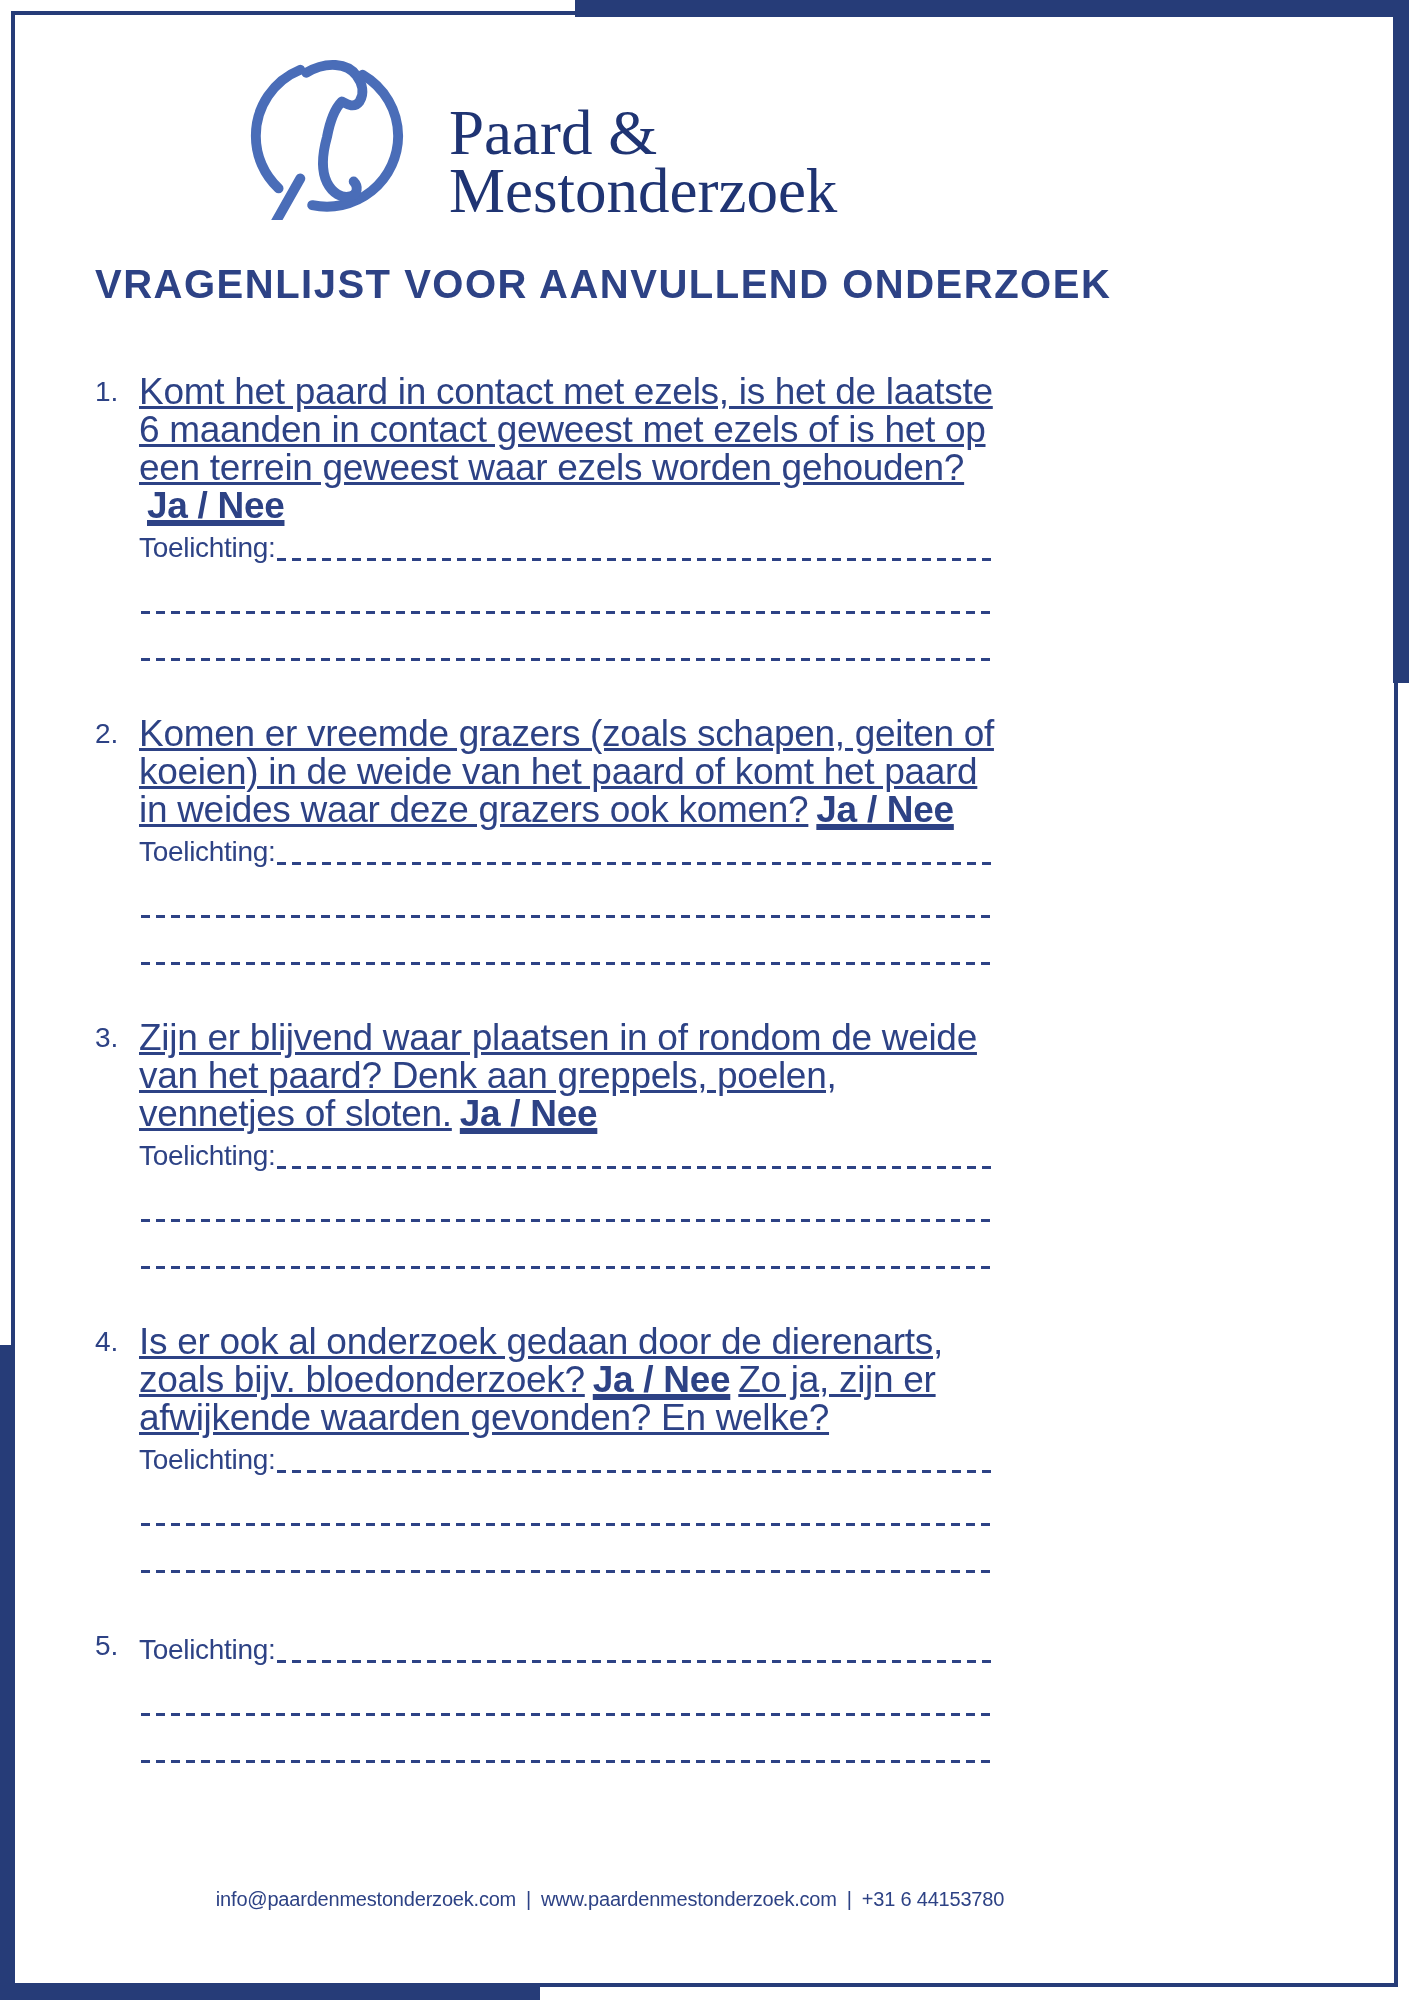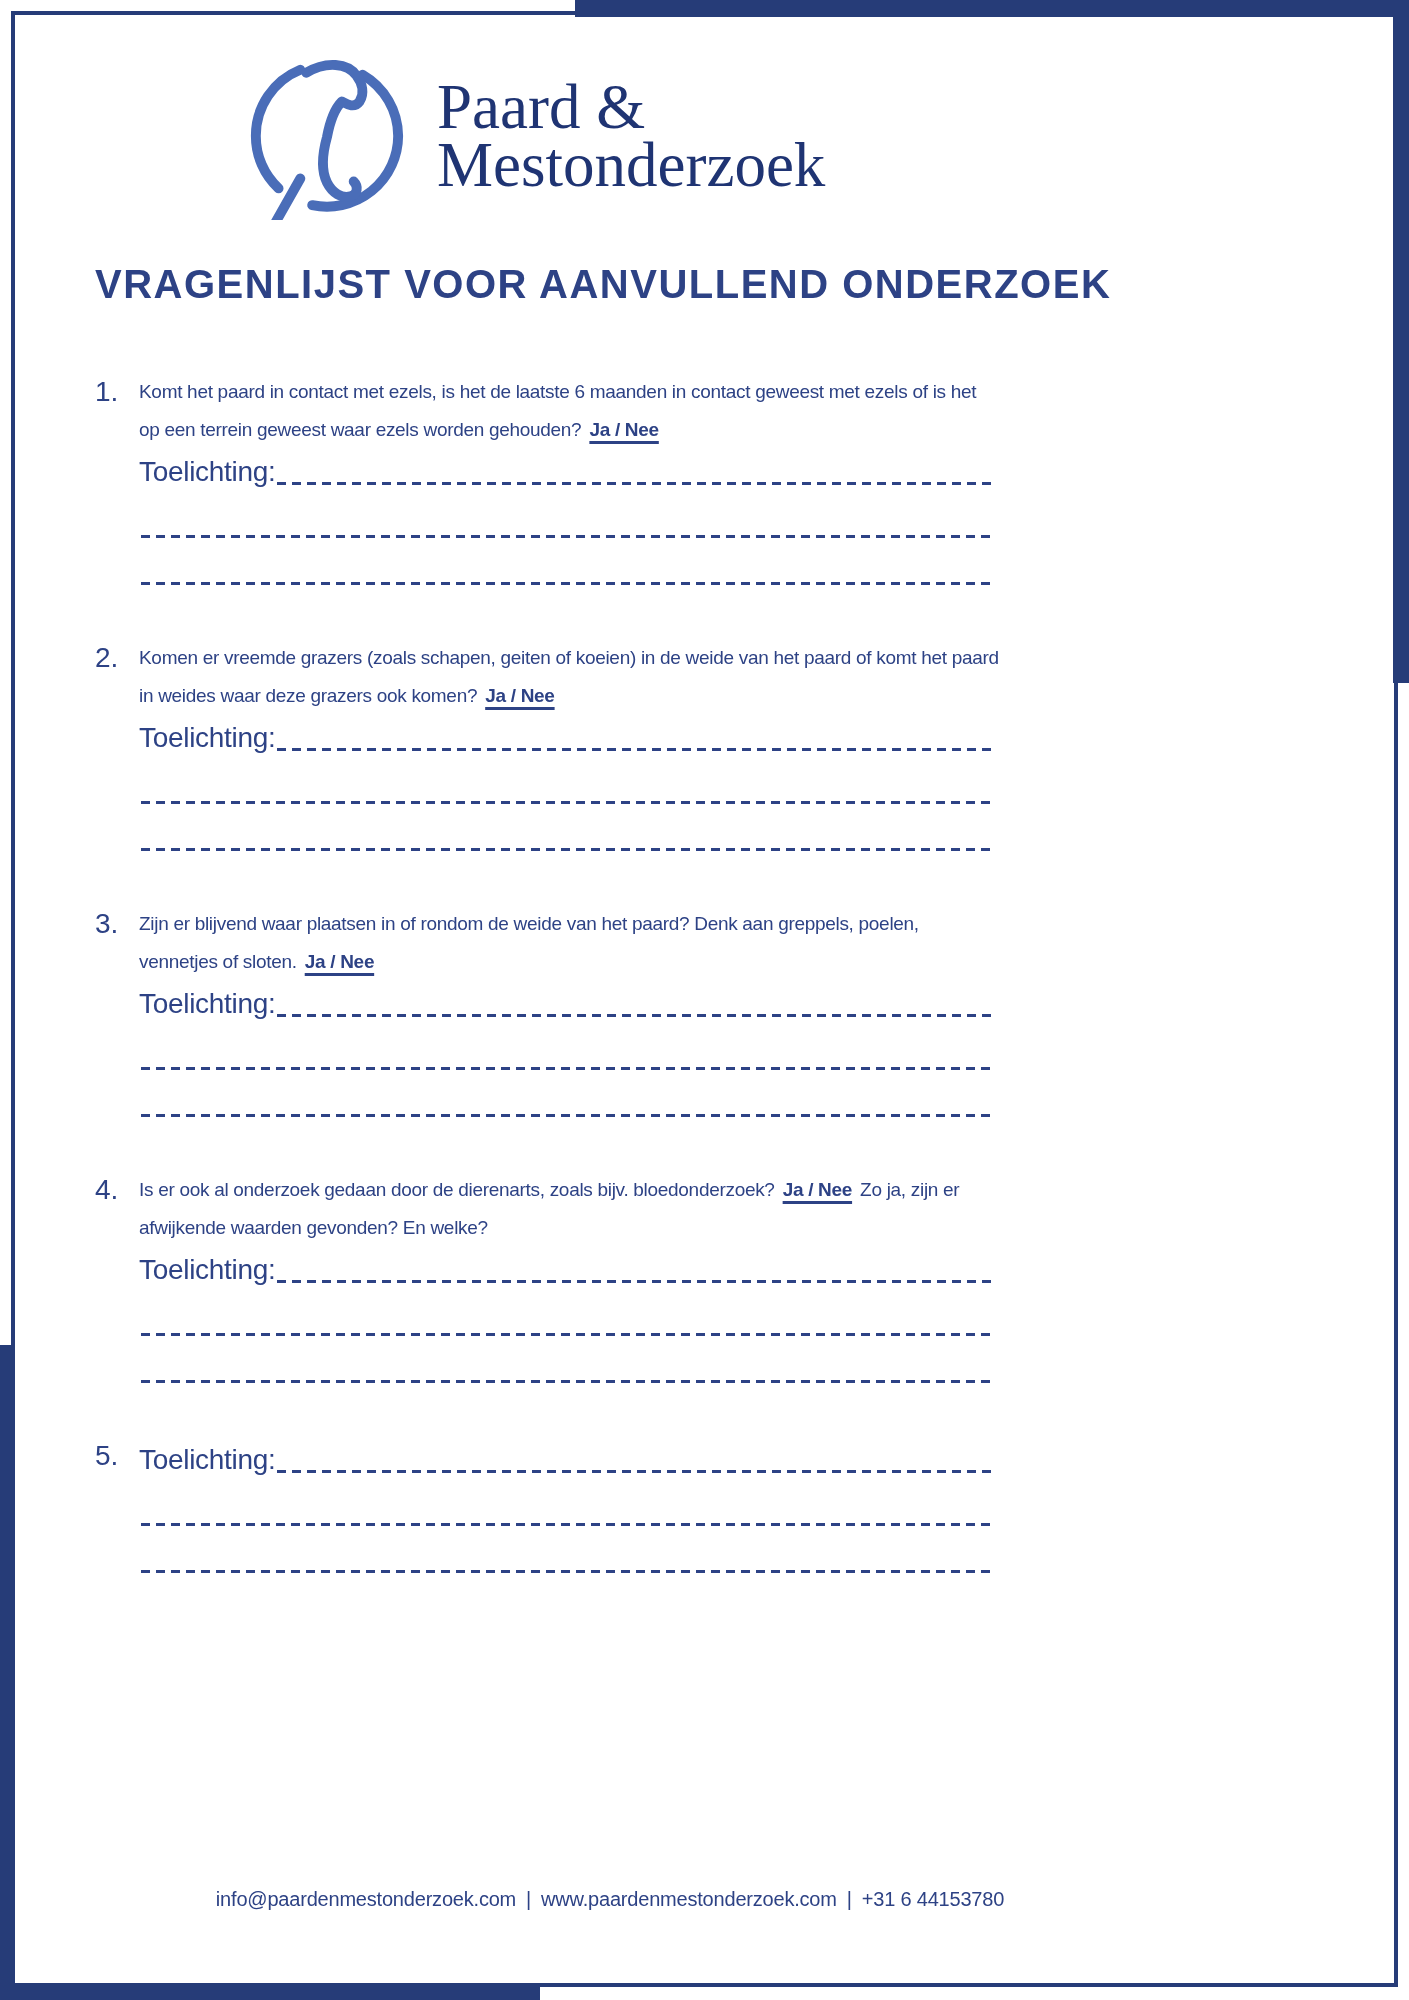--- a/index.html
+++ b/index.html
@@ -25,21 +25,21 @@
     pointer-events:none;
   }
   .bar{position:absolute;background:var(--navy);}
   .bar-top-right{top:0;left:575px;right:0;height:17px;}
   .bar-right{top:0;right:0;width:16px;height:683px;}
   .bar-left{left:0;top:1345px;width:14px;bottom:0;}
   .bar-bottom{left:0;bottom:0;width:540px;height:17px;}
 
   
   .content{position:absolute;left:95px;top:52px;width:905px;}
-  .logo-row{display:flex;align-items:center;gap:26px;margin-left:148px;}
+  .logo-row{display:flex;align-items:flex-end;gap:38px;margin-left:148px;}
   .logo-icon{width:168px;height:168px;flex:0 0 auto;}
   .wordmark{
     font-family:"Liberation Serif", serif;
     color:var(--wordmark);
     font-size:63px;line-height:58px;font-weight:500;
     letter-spacing:0px;
   }
   .doc-title{
     margin-top:42px;
     text-align:center;
@@ -53,21 +53,21 @@
 
   
   .questions{margin-top:66px;}
   .question{display:flex;margin-bottom:54px;}
   .q-num{
     flex:0 0 44px;
     font-size:28px;line-height:38px;
   }
   .q-body{flex:1 1 auto;max-width:860px;}
   .q-text{
-    margin:0;font-size:19px;line-height:38px;letter-spacing:-0.3px;
+    margin:0;font-size:37px;line-height:38px;letter-spacing:-0.3px;text-decoration:underline;
   }
   .janee{
     font-weight:bold;
     text-decoration:underline;
     text-decoration-thickness:3px;
     text-underline-offset:5px;
     margin:0 8px 0 8px;
     white-space:nowrap;
   }
   .toelichting{

